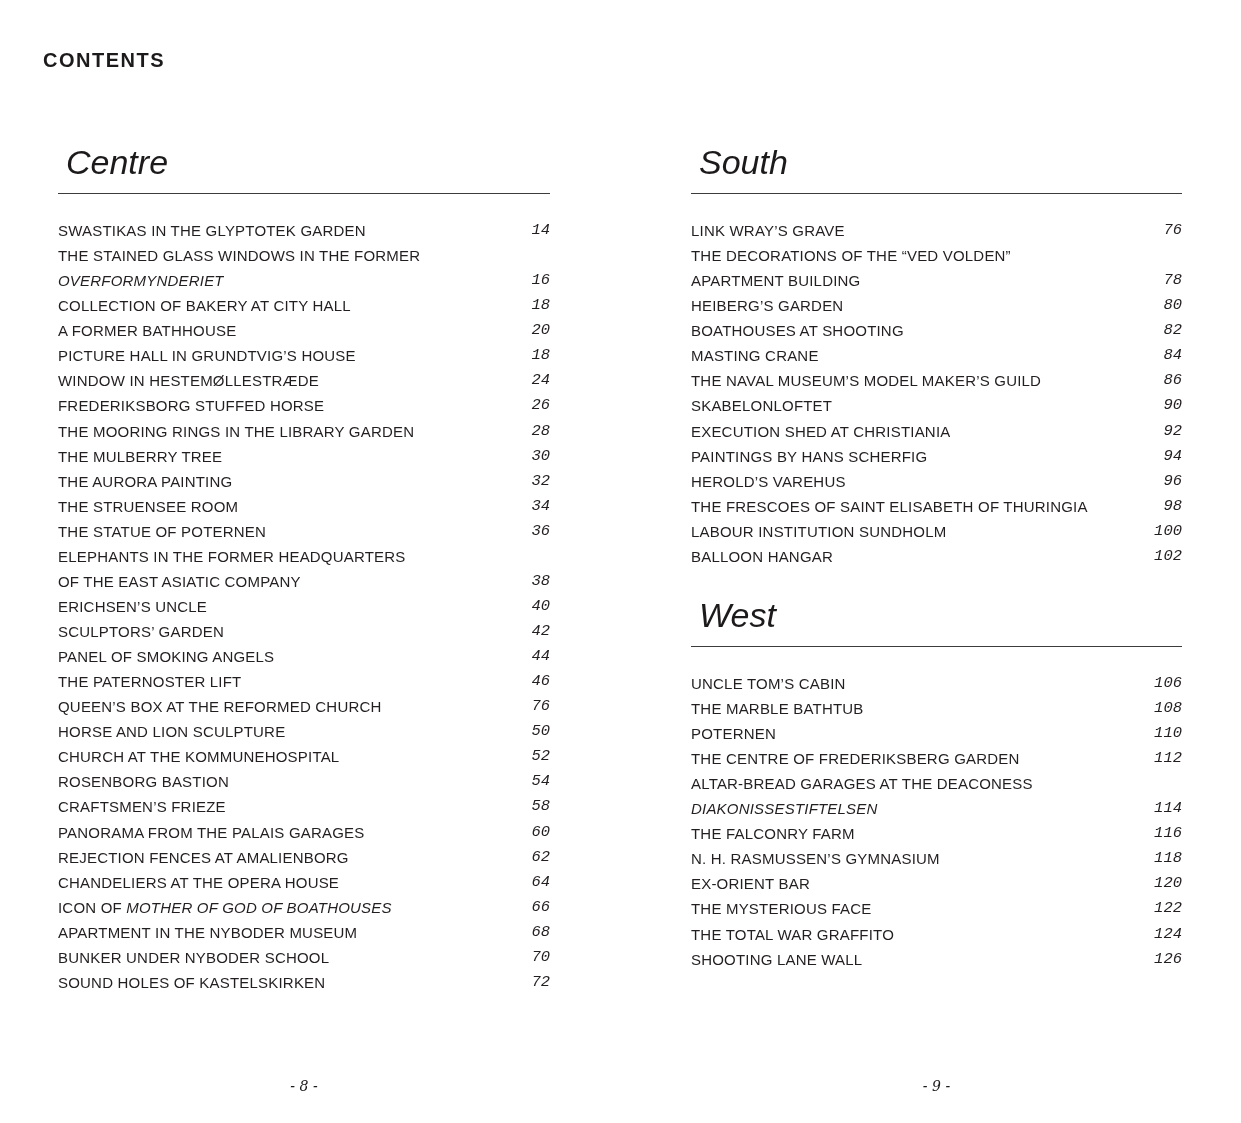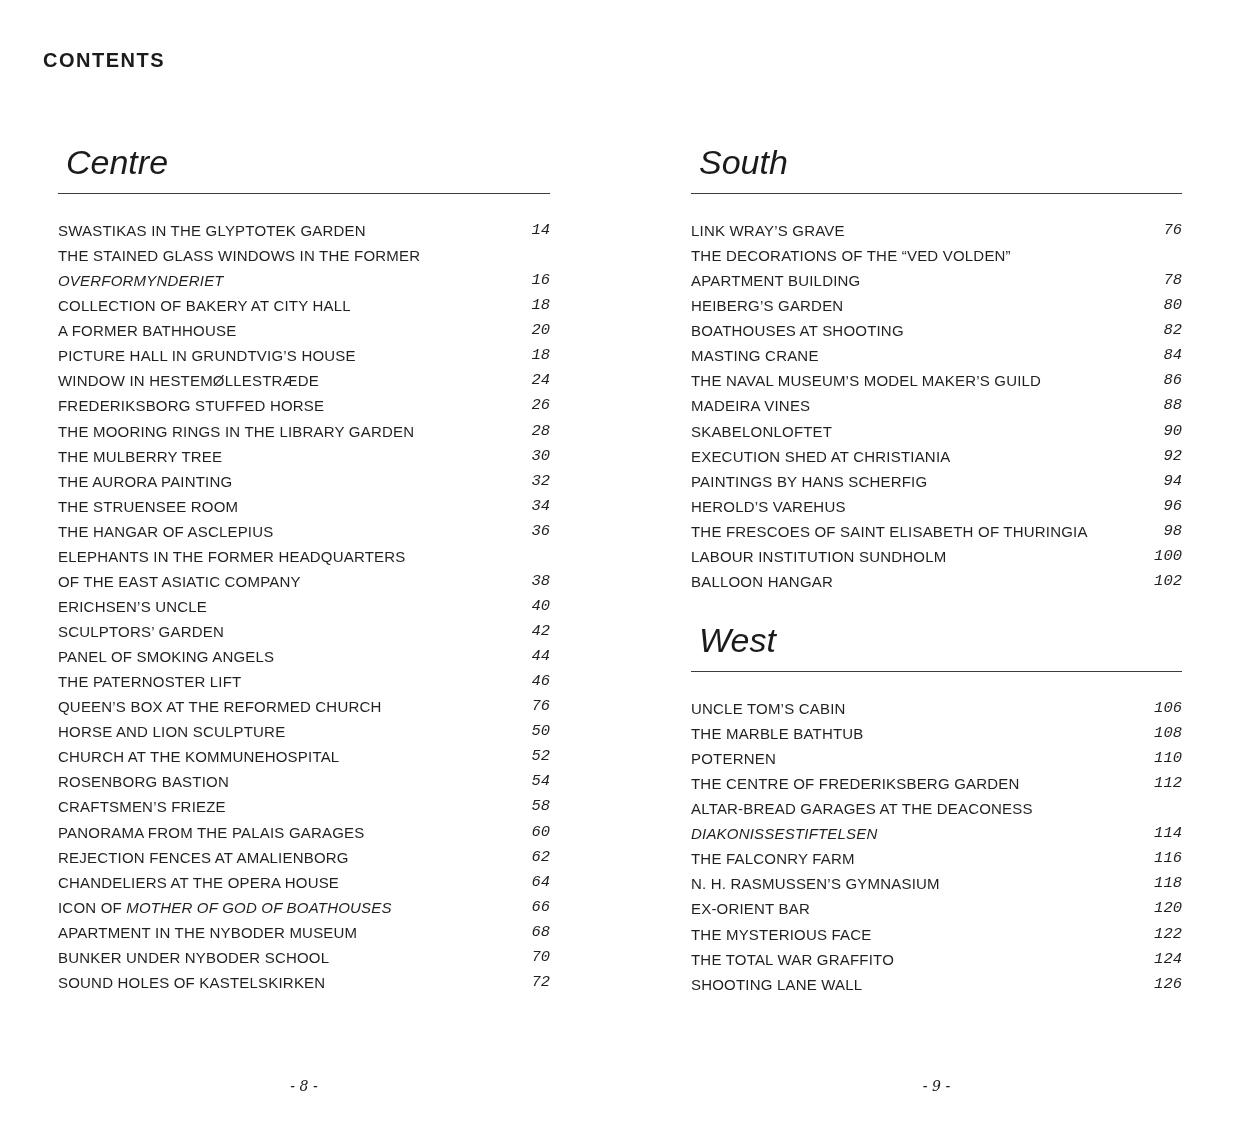--- a/index.html
+++ b/index.html
@@ -134,21 +134,21 @@
         </div>
         <div class="row">
           <span class="t"><span>THE AURORA PAINTING</span></span>
           <span class="pg">32</span>
         </div>
         <div class="row">
           <span class="t"><span>THE STRUENSEE ROOM</span></span>
           <span class="pg">34</span>
         </div>
         <div class="row">
-          <span class="t"><span>THE HANGAR OF ASCLEPIUS</span></span>
+          <span class="t"><span>THE STATUE OF POTERNEN</span></span>
           <span class="pg">36</span>
         </div>
         <div class="row">
           <span class="t"><span>ELEPHANTS IN THE FORMER HEADQUARTERS</span></span>
           <span class="pg"></span>
         </div>
         <div class="row">
           <span class="t"><span>OF THE EAST ASIATIC COMPANY</span></span>
           <span class="pg">38</span>
         </div>
@@ -246,24 +246,20 @@
         </div>
         <div class="row">
           <span class="t"><span>MASTING CRANE</span></span>
           <span class="pg">84</span>
         </div>
         <div class="row">
           <span class="t"><span>THE NAVAL MUSEUM’S MODEL MAKER’S GUILD</span></span>
           <span class="pg">86</span>
         </div>
         <div class="row">
-          <span class="t"><span>MADEIRA VINES</span></span>
-          <span class="pg">88</span>
-        </div>
-        <div class="row">
           <span class="t"><span>SKABELONLOFTET</span></span>
           <span class="pg">90</span>
         </div>
         <div class="row">
           <span class="t"><span>EXECUTION SHED AT CHRISTIANIA</span></span>
           <span class="pg">92</span>
         </div>
         <div class="row">
           <span class="t"><span>PAINTINGS BY HANS SCHERFIG</span></span>
           <span class="pg">94</span>

